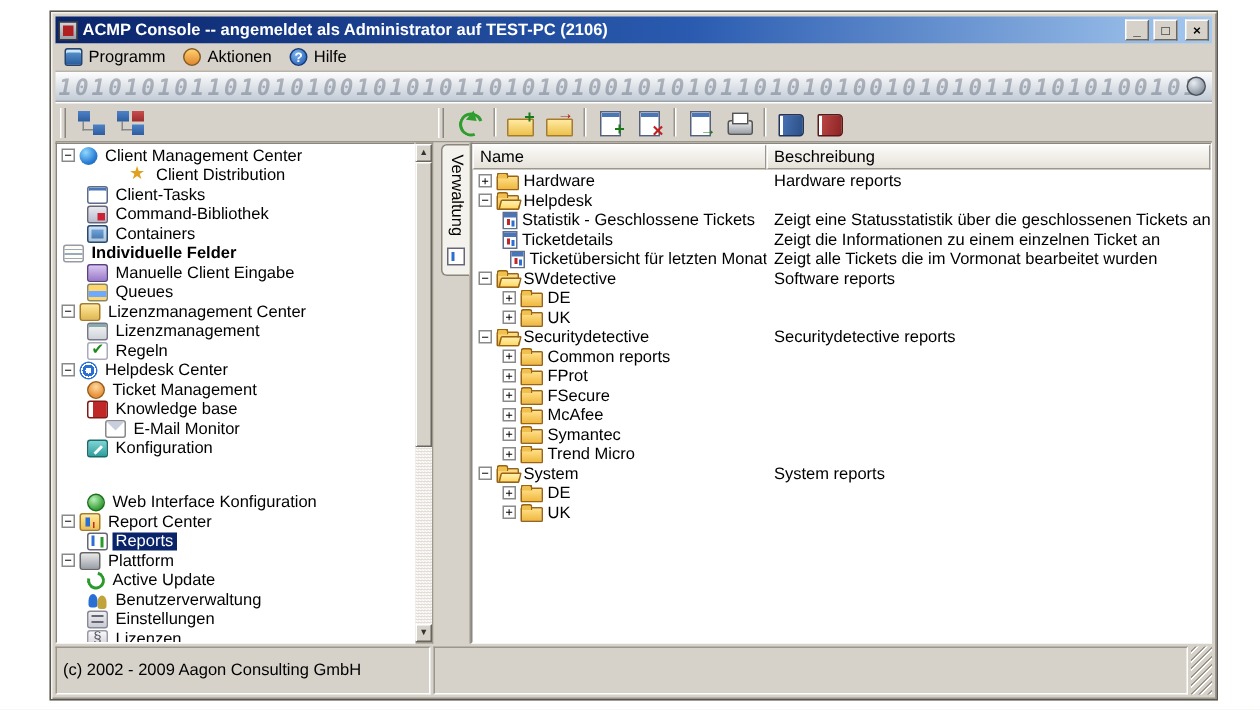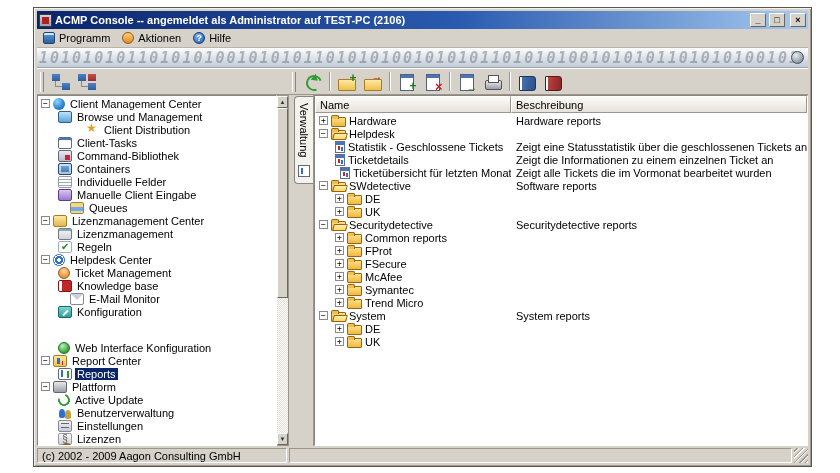--- a/index.html
+++ b/index.html
@@ -178,21 +178,21 @@
     border:1px solid #996515; border-radius:1px; margin-top:2px; }
   .ni-folder-icon::before, .ni-folder-open-icon::before { content:''; position:absolute; left:-1px; top:-3px; width:6px; height:3px;
     background:#f0c050; border:1px solid #996515; border-bottom:none; border-radius:2px 2px 0 0; }
   .ni-folder-open-icon::after { content:''; position:absolute; left:1px; top:2px; right:-2px; bottom:-1px;
     background:linear-gradient(#fff0b0,#ffd865); border:1px solid #996515; transform:skewX(-14deg); border-radius:1px; }
   .ni-report-icon { width:10px; height:12px; background:#fff; border:1px solid #60708c; }
   .ni-report-icon::before { content:''; position:absolute; left:0; right:0; top:0; height:3px; background:#4a76b8; }
   .ni-report-icon::after { content:''; position:absolute; left:2px; bottom:2px; width:2px; height:4px; background:#c02828; box-shadow:3px 1px 0 0 #2b6fd4; }
 
   
-  .statusbar { height:17px; flex:none; display:flex; gap:2px; align-items:stretch; padding-top:2px; }
+  .statusbar { height:34px; flex:none; display:flex; gap:2px; align-items:stretch; padding-top:2px; }
   .spanel { border:1px solid; border-color:#9a968c #fff #fff #9a968c; font-size:11px; display:flex; align-items:center; padding:0 4px; white-space:nowrap; overflow:hidden; }
   .sp-left { width:250px; flex:none; }
   .sp-right { flex:1; }
   .grip { width:14px; flex:none; background:repeating-linear-gradient(135deg, transparent 0 2px, #9a968c 2px 3px, #fff 3px 4px); }
 </style>
 </head>
 <body>
 
 <div class="canvas">
   <div class="window">
@@ -276,25 +276,20 @@
     <div class="mainarea">
 
       <div class="sidebar">
         <div class="tree-scroll">
   <div class="snode" style="padding-left: 3px;">
     <span class="toggle">−</span>
     <span class="sicon si-client-management-icon"></span>
     <span class="slabel">Client Management Center</span>
   </div>
 
-  <div class="snode" style="padding-left: 20px;">
-
-    <span class="sicon si-browse-icon"></span>
-    <span class="slabel">Browse und Management</span>
-  </div>
 
   <div class="snode" style="padding-left: 20px; margin-left: 27px;">
 
     <span class="sicon si-distribution-icon"></span>
     <span class="slabel">Client Distribution</span>
   </div>
 
   <div class="snode" style="padding-left: 20px;">
 
     <span class="sicon si-tasks-icon"></span>
@@ -306,33 +301,33 @@
     <span class="sicon si-command-library-icon"></span>
     <span class="slabel">Command-Bibliothek</span>
   </div>
 
   <div class="snode" style="padding-left: 20px;">
 
     <span class="sicon si-containers-icon"></span>
     <span class="slabel">Containers</span>
   </div>
 
-  <div class="snode" style="padding-left: 20px;">
+  <div class="snode" style="padding-left: 4px; font-weight: bold;">
 
     <span class="sicon si-fields-icon"></span>
     <span class="slabel">Individuelle Felder</span>
   </div>
 
   <div class="snode" style="padding-left: 20px;">
 
     <span class="sicon si-manual-entry-icon"></span>
     <span class="slabel">Manuelle Client Eingabe</span>
   </div>
 
-  <div class="snode" style="padding-left: 32px;">
+  <div class="snode" style="padding-left: 20px;">
 
     <span class="sicon si-queues-icon"></span>
     <span class="slabel">Queues</span>
   </div>
 
   <div class="snode" style="padding-left: 3px;">
     <span class="toggle">−</span>
     <span class="sicon si-license-center-icon"></span>
     <span class="slabel">Lizenzmanagement Center</span>
   </div>

